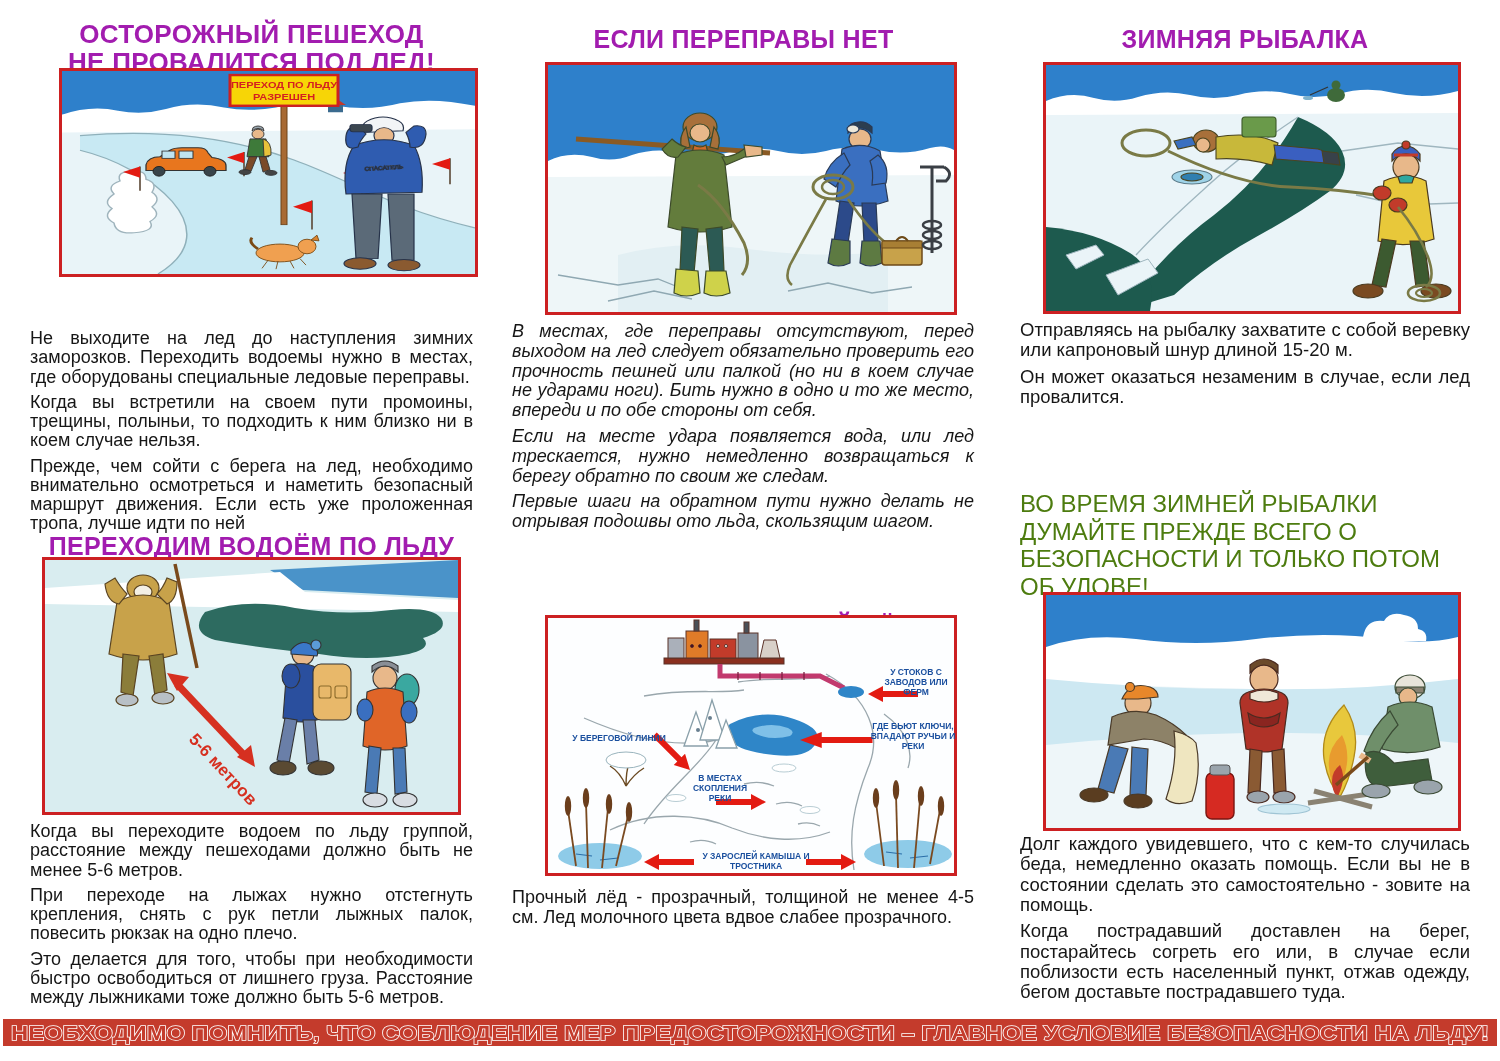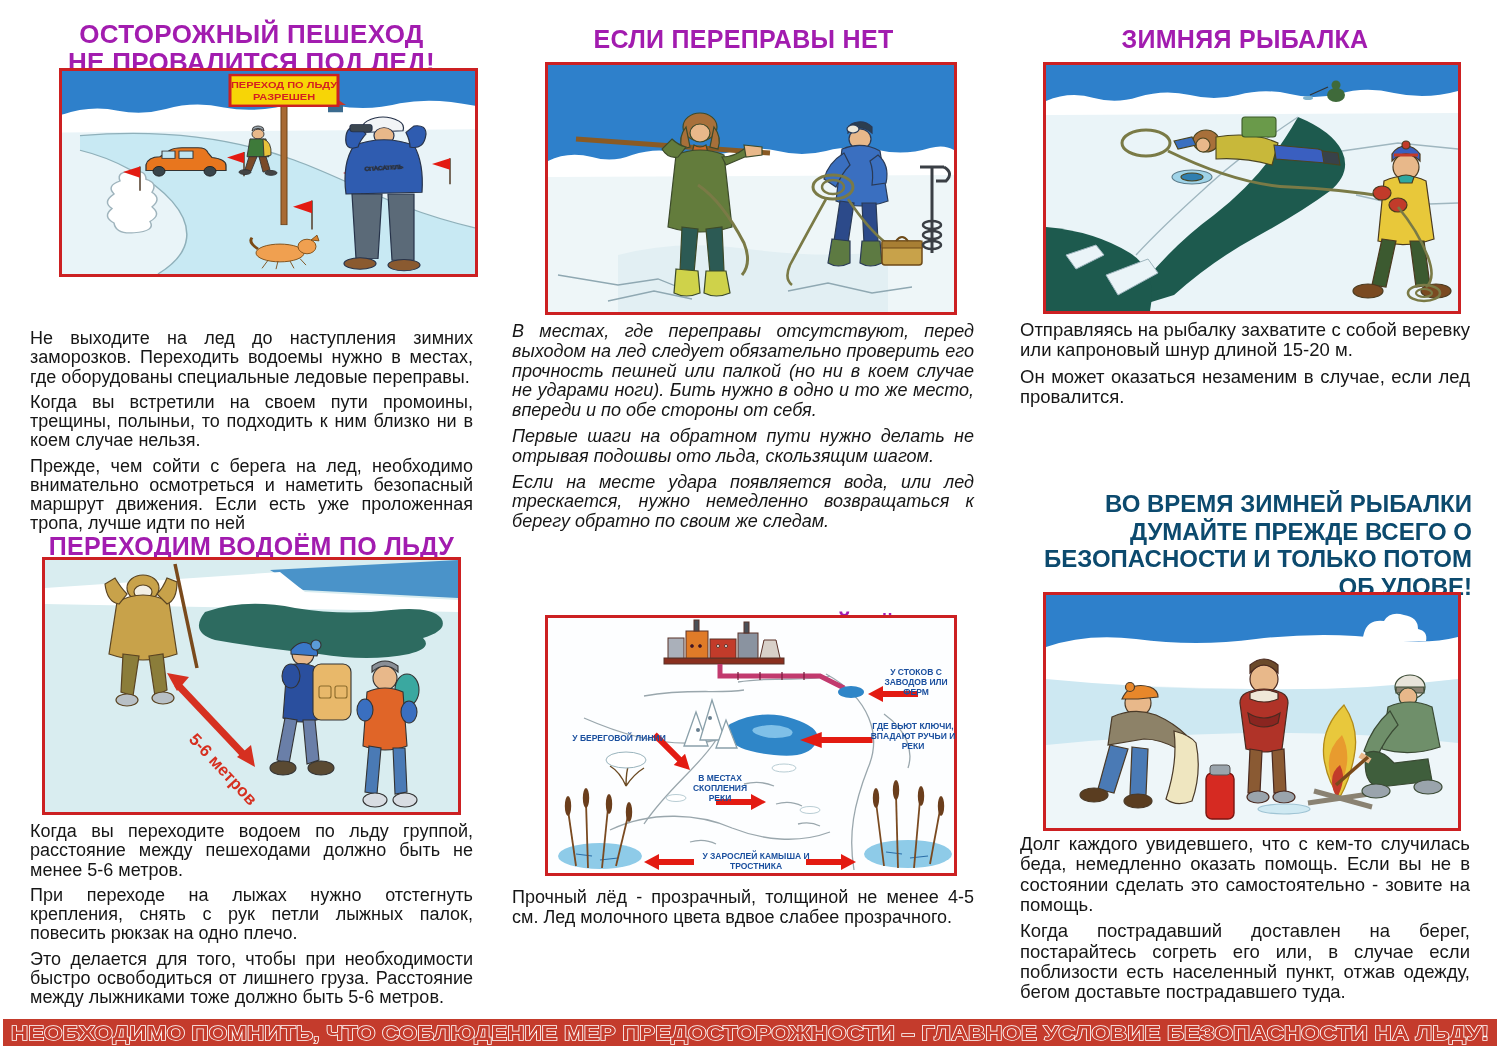--- a/index.html
+++ b/index.html
@@ -1,20 +1,20 @@
 <!DOCTYPE html>
 <html><head>
 <meta charset="utf-8">
 <style>
   html,body{margin:0;padding:0;background:#fff;}
   .page{position:relative;width:1500px;height:1061px;background:#fff;overflow:hidden;
         font-family:"Liberation Sans","DejaVu Sans",sans-serif;}
   .abs{position:absolute;}
   .blue-title{color:#a21caf;font-weight:bold;text-align:center;line-height:1.08;letter-spacing:.3px;}
-  .red-title{color:#0c4a6e;font-weight:bold;text-align:right;line-height:1.15;}
+  .red-title{color:#4d7c0f;font-weight:normal;text-align:left;line-height:1.15;}
   .body-block p{margin:0 0 6px 0;text-align:justify;color:#161616;}
   .col-left .body-block p{font-size:18px;line-height:1.07;}
   .col-mid  .body-block p{font-size:18px;line-height:1.1;font-style:italic;}
   .col-right .body-block p{font-size:18.5px;line-height:1.1;}
   .illo{position:absolute;border:3px solid #cc2022;background:#e9f4f8;box-sizing:border-box;}
   .illo svg{display:block;width:100%;height:100%;}
   .diagram{background:#86efac;}
   .dlabel{position:absolute;color:#1a4f9e;font-weight:bold;font-size:8.5px;line-height:1.15;text-align:center;}
   .banner{position:absolute;left:3px;top:1019px;width:1494px;height:27px;}
   .banner svg{display:block;width:100%;height:100%;}
@@ -247,22 +247,22 @@
           <path d="M396,102 q10,6 2,14 l-10,0"></path>
           <ellipse cx="384" cy="160" rx="9" ry="4" stroke-width="2.4"></ellipse>
           <ellipse cx="384" cy="170" rx="9" ry="4" stroke-width="2.4"></ellipse>
           <ellipse cx="384" cy="180" rx="9" ry="4" stroke-width="2.4"></ellipse>
         </g>
       </svg>
     </div>
 
     <div class="abs body-block" style="left:512px;top:322px;width:462px;">
       <p>В местах, где переправы отсутствуют, перед выходом на лед следует обязательно проверить его прочность пешней или палкой (но ни в коем случае не ударами ноги). Бить нужно в одно и то же место,  впереди и по обе стороны от себя.</p>
+      <p>Если на месте удара появляется вода, или лед трескается, нужно немедленно возвращаться к берегу обратно по своим же следам.</p>
       <p>Первые шаги на обратном пути нужно делать не отрывая подошвы ото льда,  скользящим шагом.</p>
-      <p>Если на месте удара появляется вода, или лед трескается, нужно немедленно возвращаться к берегу обратно по своим же следам.</p>
     </div>
 
     <div class="abs blue-title" style="left:512px;top:613px;width:463px;font-size:25px;">ОСТОРОЖНО, ТОНКИЙ ЛЁД!</div>
 
     <div class="illo diagram" style="left:545px;top:615px;width:412px;height:261px;">
       <svg viewBox="0 0 406 255" preserveAspectRatio="none">
         <rect width="406" height="255" fill="#fdfeff"></rect>
 
         <g stroke="#9aa7ad" stroke-width="1.3" fill="none">
           <path d="M278,56 C322,80 334,118 320,150 C306,186 300,216 306,252"></path>

